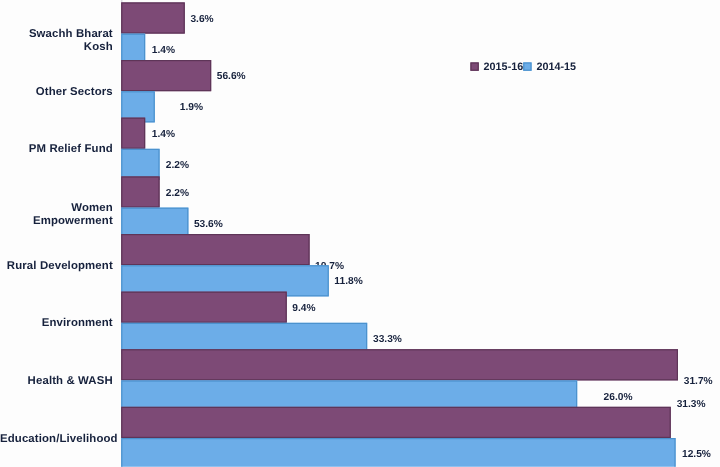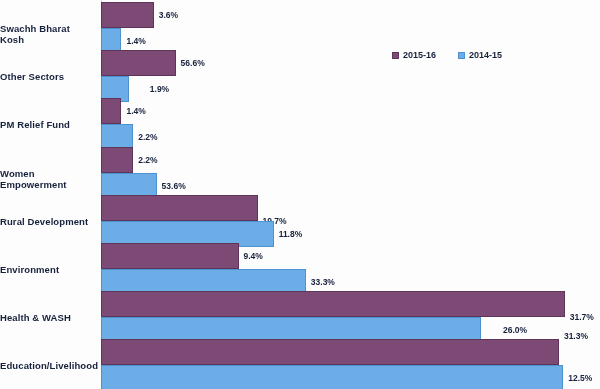--- a/index.html
+++ b/index.html
@@ -29,21 +29,21 @@
   }
   .cat-row{
     position:absolute;
     left:0;
     width:600px;
   }
   .cat-label{
     position:absolute;
     left:0;
     width:94px;
-    text-align:left;
+    text-align:right;
     font-size:9.5px;
     font-weight:bold;
     color:#16213C;
     letter-spacing:0.1px;
     line-height:11px;
   }
   .bar{
     position:absolute;
     left:101px;
     box-sizing:border-box;
@@ -64,21 +64,20 @@
     white-space:nowrap;
     line-height:10px;
   }
   
   .legend{
     position:absolute;
     left:392px;top:48px;
     height:14px;
     display:flex;
     align-items:center;
-    gap:22px;
   }
   .legend-item{
     display:flex;
     align-items:center;
     gap:4px;
   }
   .legend-swatch{
     width:7px;height:7px;
     display:inline-block;
     box-sizing:border-box;

